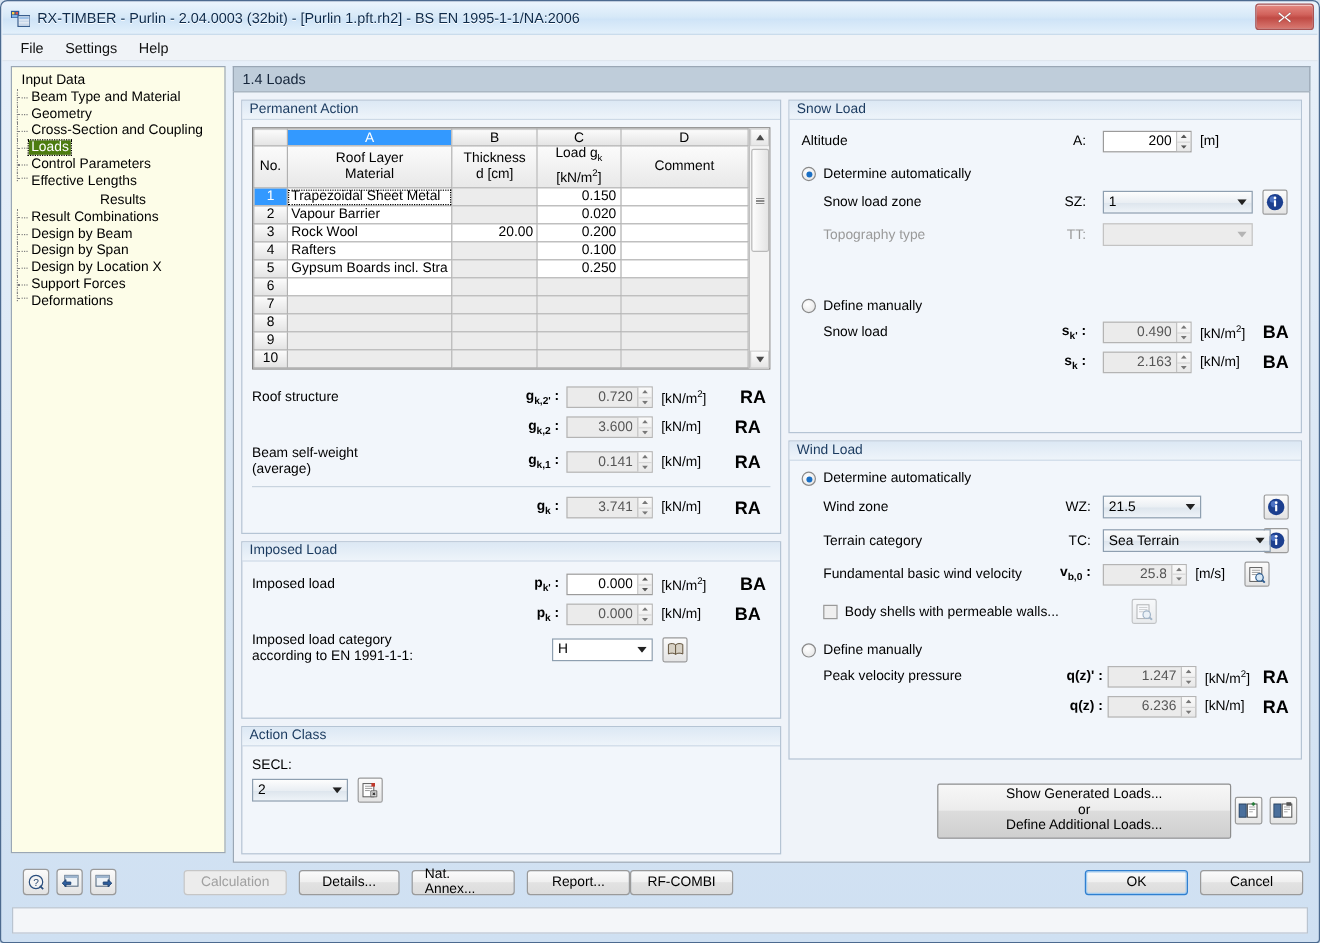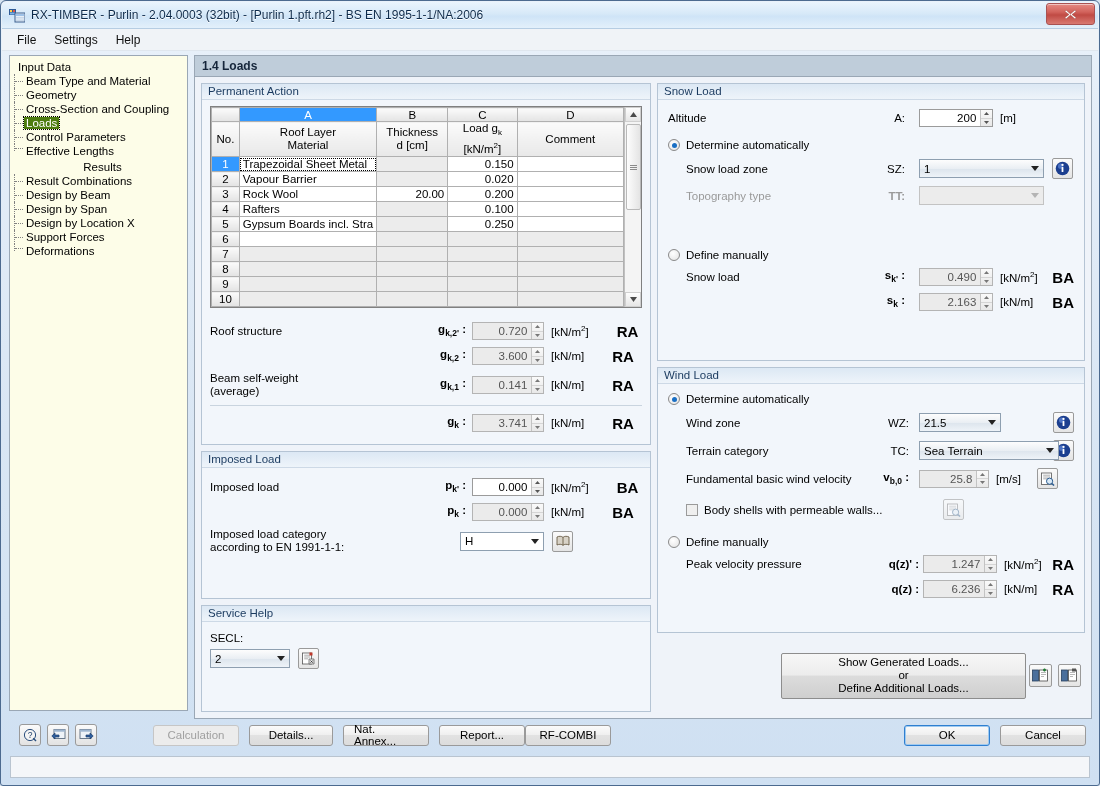--- a/index.html
+++ b/index.html
@@ -77,21 +77,21 @@
   .tree-item.sel .tree-label{
     background:#4d7c0f;color:#fff;outline:1px dotted #000;
   }
   .main{
     flex:1;margin:6px 6px 0 6px;display:flex;flex-direction:column;
   }
   .tabhead{
     height:20px;background:#bfcdda;
     border:1px solid #9aa7b5;border-bottom:none;
     display:flex;align-items:center;padding-left:7px;
-    font-size:12px;color:#15253a;font-weight:bold;
+    font-size:12px;color:#15253a;
   }
   .panelarea{
     flex:1;background:#eff3f9;
     border:1px solid #9aa7b5;
     display:flex;
     box-sizing:border-box;
     padding:6px;
     gap:6px;
   }
   .col-left{width:450px;display:flex;flex-direction:column;gap:6px;}
@@ -614,21 +614,21 @@
                   <svg width="14" height="12" viewBox="0 0 14 12">
                     <path d="M1 2 C3 1 5.5 1 7 2.4 C8.5 1 11 1 13 2 L13 10 C11 9 8.5 9 7 10.3 C5.5 9 3 9 1 10 Z" fill="#d8d2c6" stroke="#5b4b33" stroke-width="0.8"></path>
                     <path d="M7 2.4 L7 10.3" stroke="#5b4b33" stroke-width="0.8"></path>
                   </svg>
                 </span>
               </div>
             </div>
           </div>
 
           <div class="group" style="flex:1;">
-            <div class="gtitle">Service Help</div>
+            <div class="gtitle">Action Class</div>
             <div class="gbody" style="padding:10px 8px 6px 8px;">
               <div style="margin-bottom:4px;">SECL:</div>
               <div style="display:flex;align-items:center;">
                 <span class="combo" style="width:80px;">
                   <span class="cv">2</span>
                   <span class="arw">
                       <svg width="8" height="5" viewBox="0 0 8 5">
                         <path d="M0 0 L8 0 L4 5 Z" fill="#222"></path>
                       </svg>
                     </span>
@@ -695,21 +695,21 @@
                     <circle cx="7.5" cy="7.5" r="6.8" fill="#1c3f8f"></circle>
                     <circle cx="5.6" cy="5.2" r="2.6" fill="#5d86d6" opacity=".75"></circle>
                     <circle cx="7.5" cy="3.9" r="1.15" fill="#fff"></circle>
                     <rect x="6.6" y="5.9" width="1.8" height="5.2" rx=".5" fill="#fff"></rect>
                   </svg>
                 </span>
               </div>
 
               <div class="row" style="margin-left:18px;">
                 <span class="lbl" style="width:197px;color:#9a9a9a;">Topography type</span>
-                <span class="sym" style="width:22px;font-weight:bold;color:#9a9a9a;">TT:</span>
+                <span class="sym" style="width:22px;font-weight:normal;color:#9a9a9a;">TT:</span>
                 <span class="combo dis" style="width:125px;margin-left:14px;">
                   <span class="cv"></span>
                   <span class="arw">
                       <svg width="8" height="5" viewBox="0 0 8 5">
                         <path d="M0 0 L8 0 L4 5 Z" fill="#b4b4b4"></path>
                       </svg>
                     </span>
                 </span>
               </div>
 

